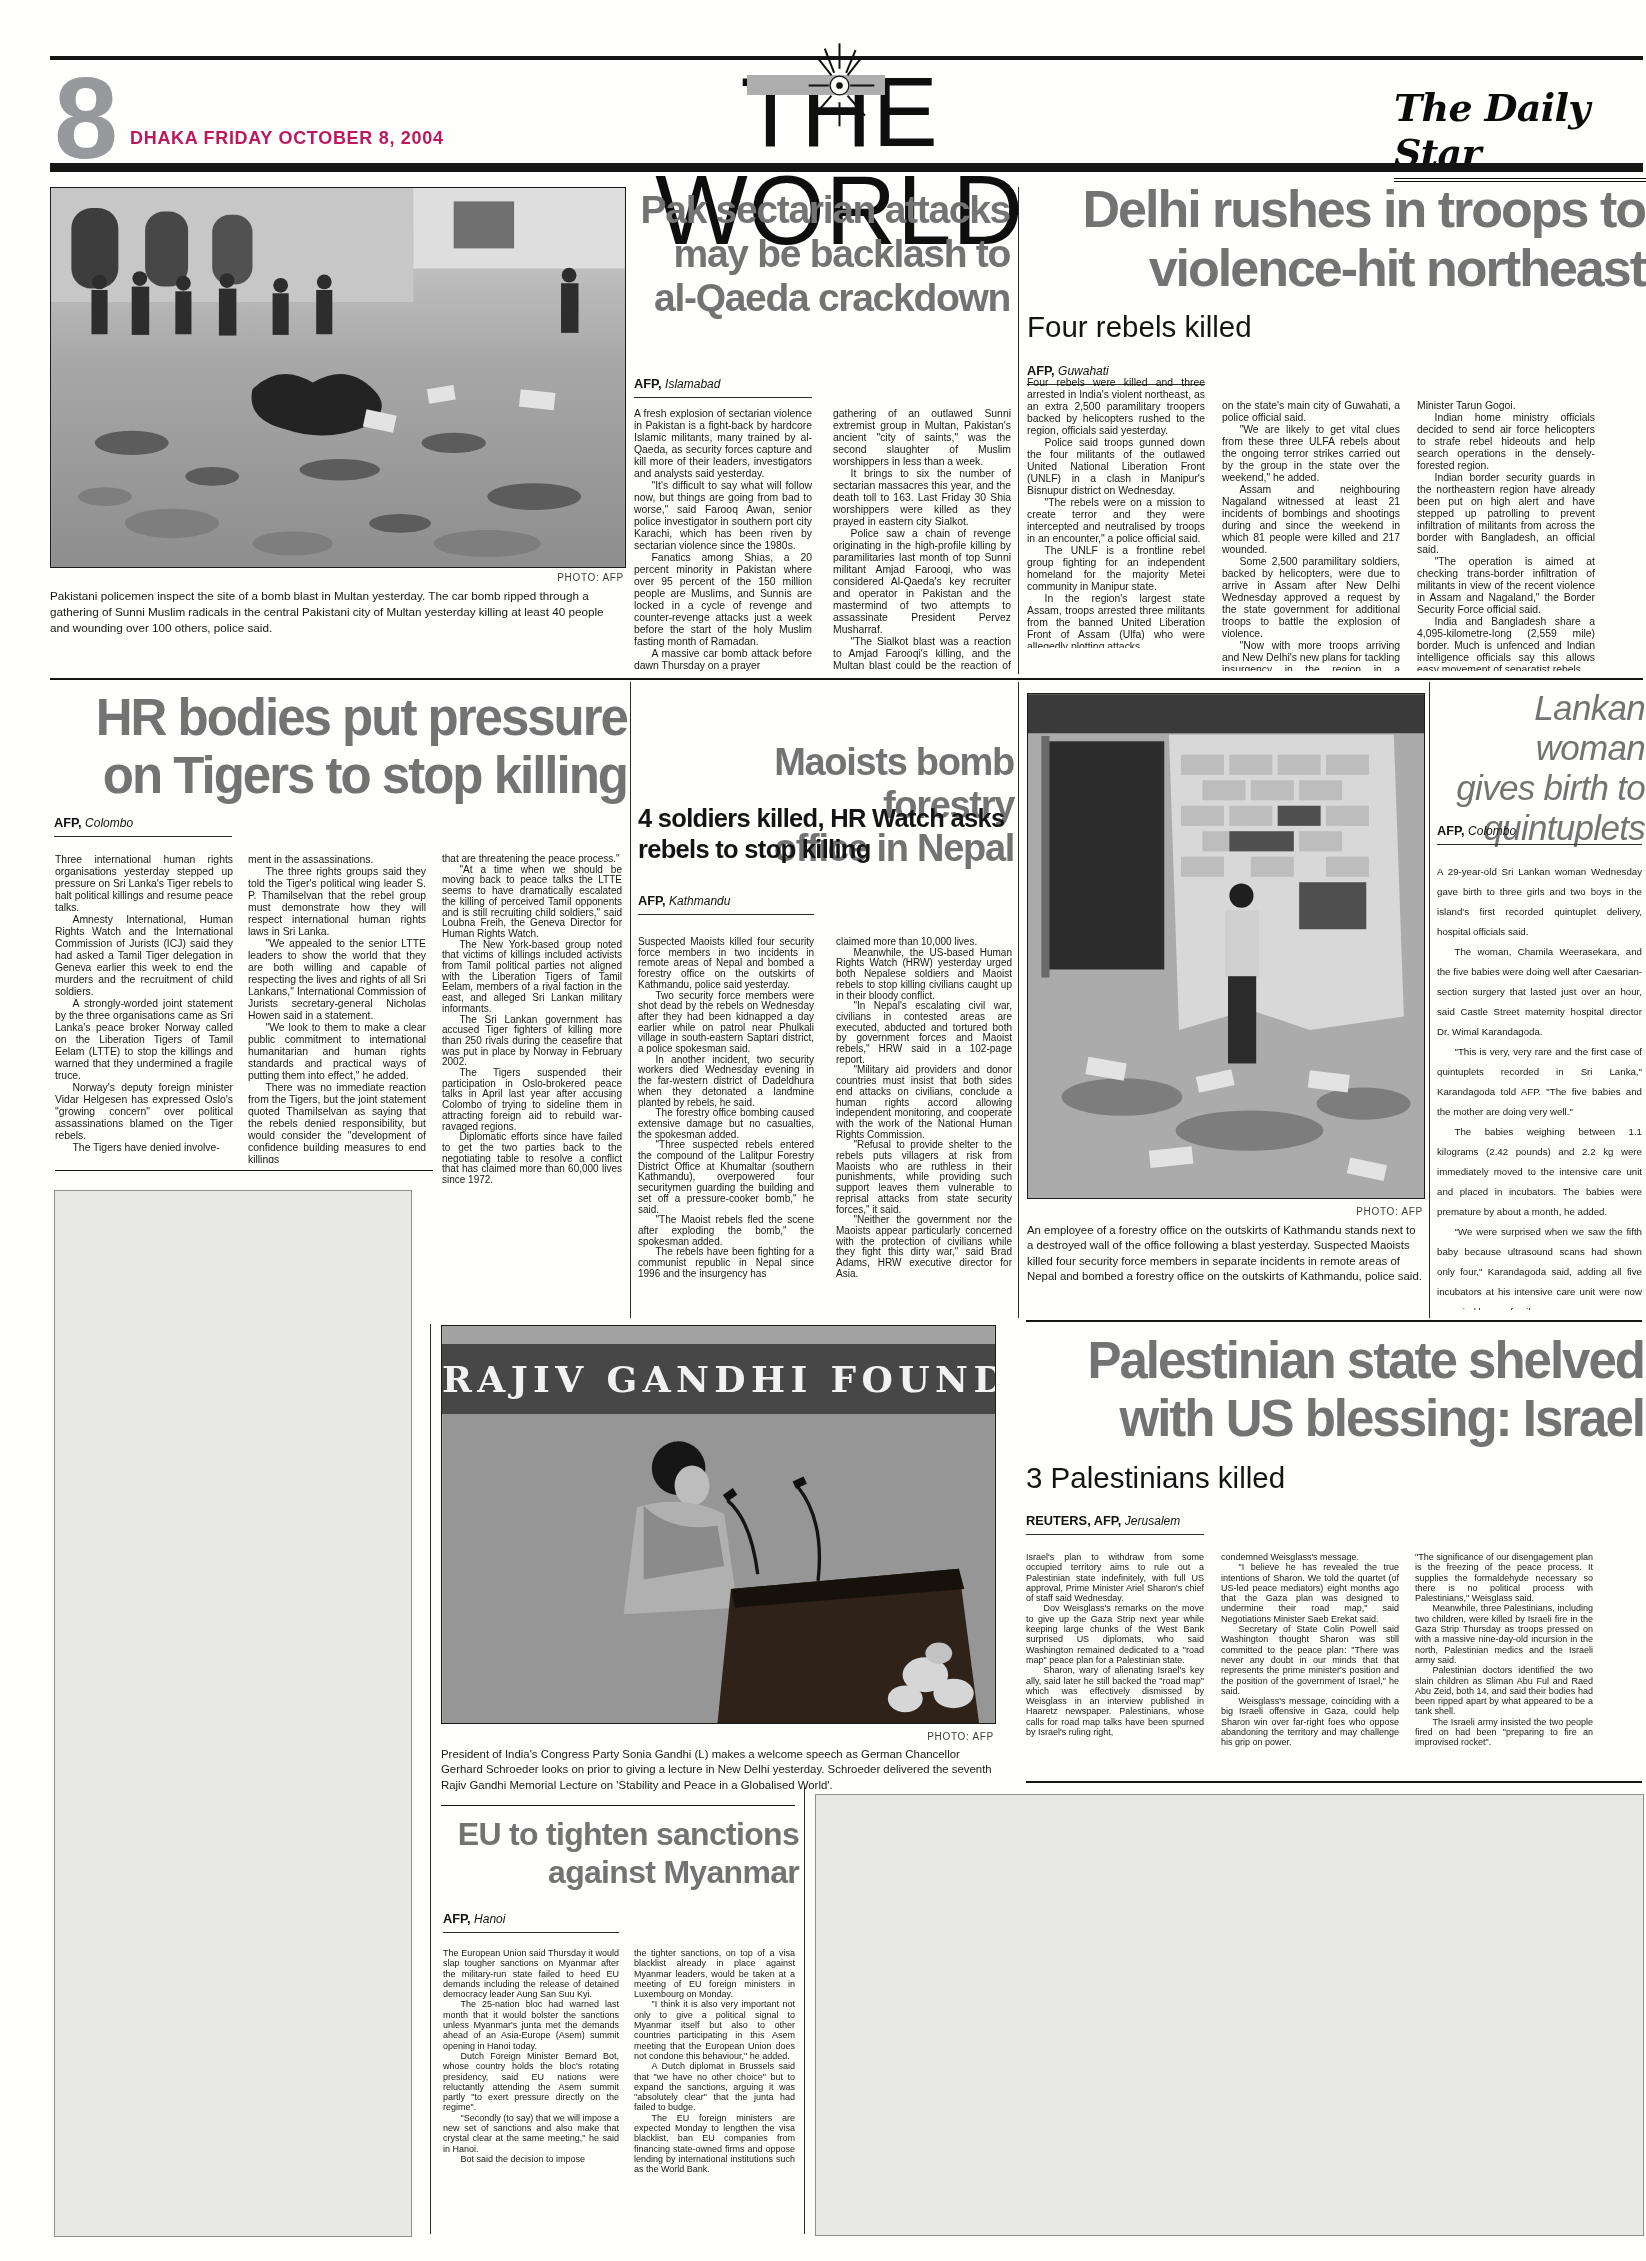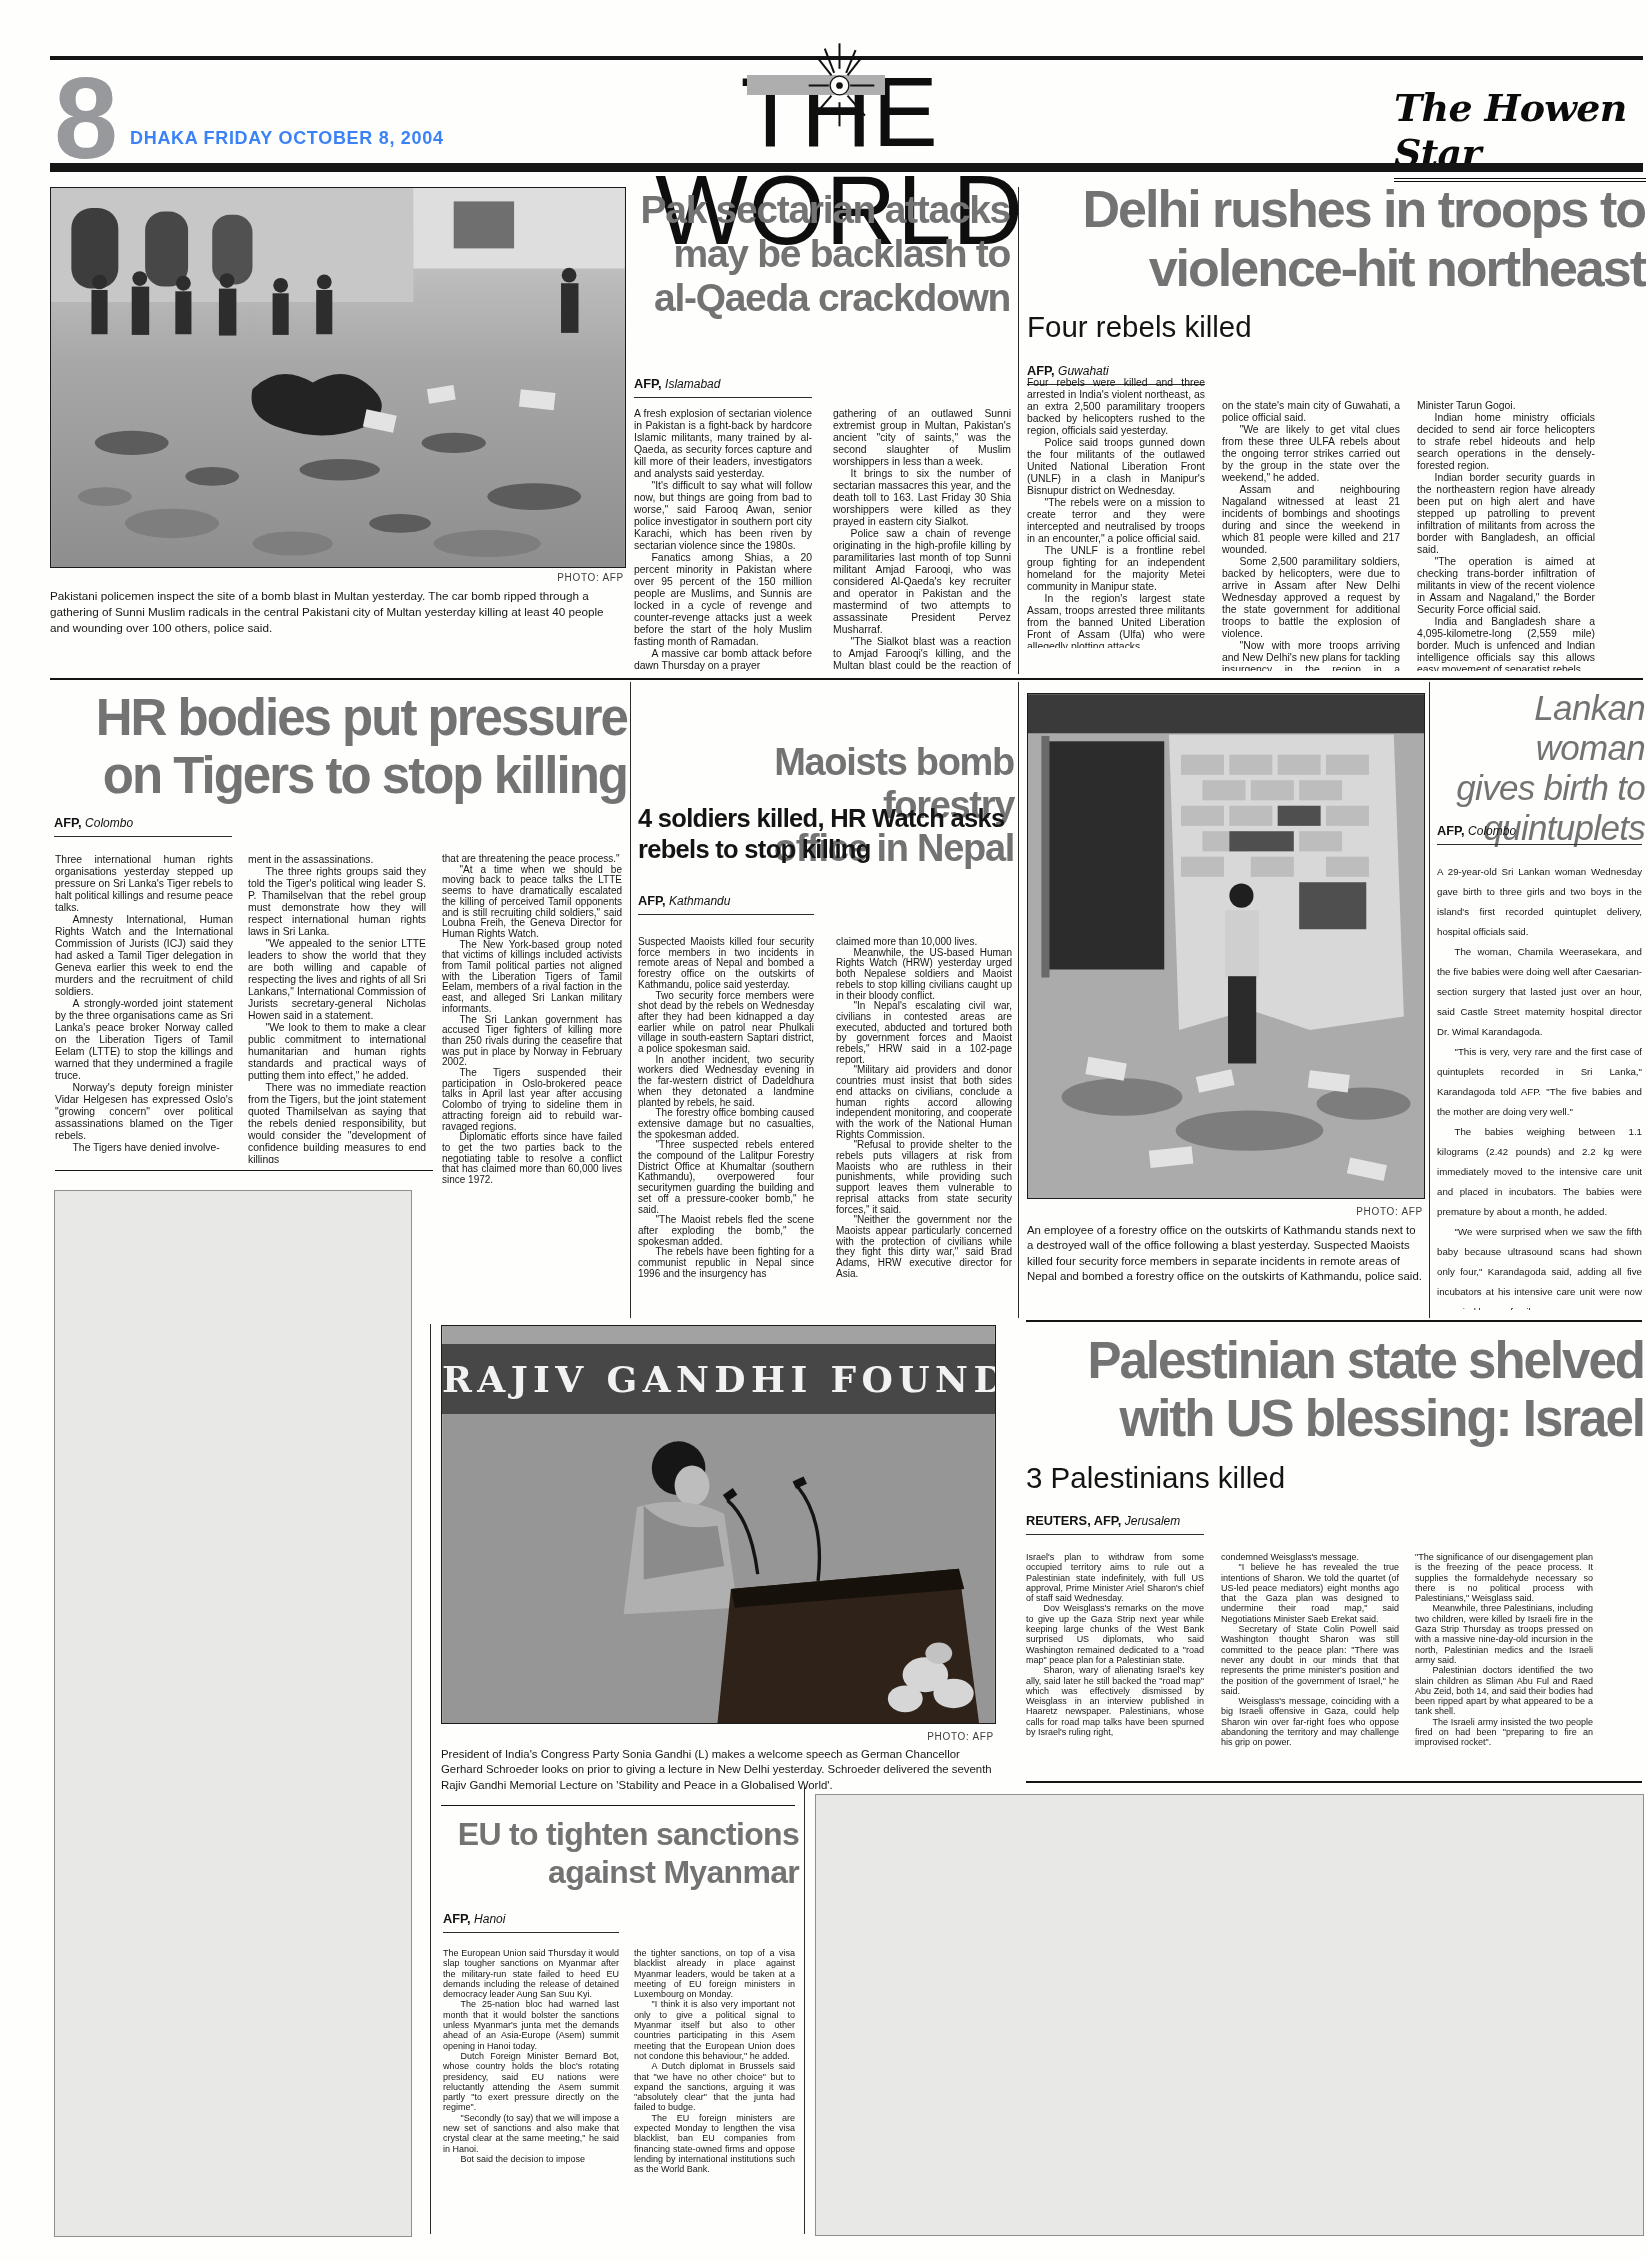--- a/index.html
+++ b/index.html
@@ -4,21 +4,21 @@
 <style>
   html,body{margin:0;padding:0;background:#d9d9d6;}
   #page{position:relative;width:1646px;height:2261px;background:#fefefd;
         font-family:"Liberation Sans",sans-serif;color:#121212;overflow:hidden;
         box-shadow:0 0 20px rgba(0,0,0,.35);}
   .abs{position:absolute;}
   .rule{background:#151515;}
   .vline{background:#2a2a2a;width:1.3px;}
   
   #pageNum{font-size:115px;font-weight:bold;color:#97999c;line-height:.95;letter-spacing:-2.7px;}
-  #dateline{font-size:18px;font-weight:bold;letter-spacing:0.7px;color:#3b82f6;}
+  #dateline{font-size:18px;font-weight:bold;letter-spacing:0.7px;color:#be185d;}
   #sectionTitle{font-size:98px;font-weight:400;letter-spacing:0.7px;color:#0e0e0e;text-align:center;line-height:1;}
   #starBar{background:#aeaeae;height:20px;}
   #brand{font-family:"DejaVu Serif","Liberation Serif",serif;font-style:italic;font-weight:bold;
          font-size:38px;color:#0b0b0b;border-bottom:4.7px double #0b0b0b;padding-bottom:2.7px;letter-spacing:-0.7px;}
   
   .headline{font-weight:bold;color:#737373;white-space:pre-line;letter-spacing:-1.3px;text-align:right;}
   .subhead{font-weight:400;color:#141414;white-space:pre-line;}
   .byline{font-size:12.8px;border-bottom:1.3px solid #2c2c2c;padding-bottom:6px;color:#111;}
   .byline b{font-weight:bold;}
   .byline i{font-style:italic;font-size:12px;}
@@ -58,21 +58,21 @@
       <line x1="26" y1="22" x2="48" y2="50"></line>
         <line x1="72" y1="80" x2="98" y2="110"></line>
       <line x1="94" y1="22" x2="72" y2="50"></line>
         <line x1="48" y1="80" x2="24" y2="108"></line>
       <line x1="38" y1="10" x2="52" y2="46"></line>
         <line x1="84" y1="12" x2="70" y2="46"></line>
     </g>
     <circle cx="60" cy="65" r="14" fill="#fdfdfc" stroke="#111" stroke-width="2"></circle>
     <circle cx="60" cy="65" r="5" fill="#111"></circle>
   </svg>
-  <div class="abs" id="brand" style="left:1394px;top:85px;">The Howen Star</div>
+  <div class="abs" id="brand" style="left:1394px;top:85px;">The Daily Star</div>
   <div class="abs rule" style="left:50px;top:163px;width:1593px;height:9.4px;"></div>
 
   <div class="abs photo" style="left:50px;top:187px;width:574px;height:379px;">
     <svg width="574" height="379" viewBox="0 0 855 565">
       <defs>
         <linearGradient id="g1" x1="0" y1="0" x2="0" y2="1">
           <stop offset="0" stop-color="#d2d2d2"></stop>
             <stop offset=".45" stop-color="#a8a8a8"></stop>
             <stop offset="1" stop-color="#8e8e8e"></stop>
         </linearGradient>

